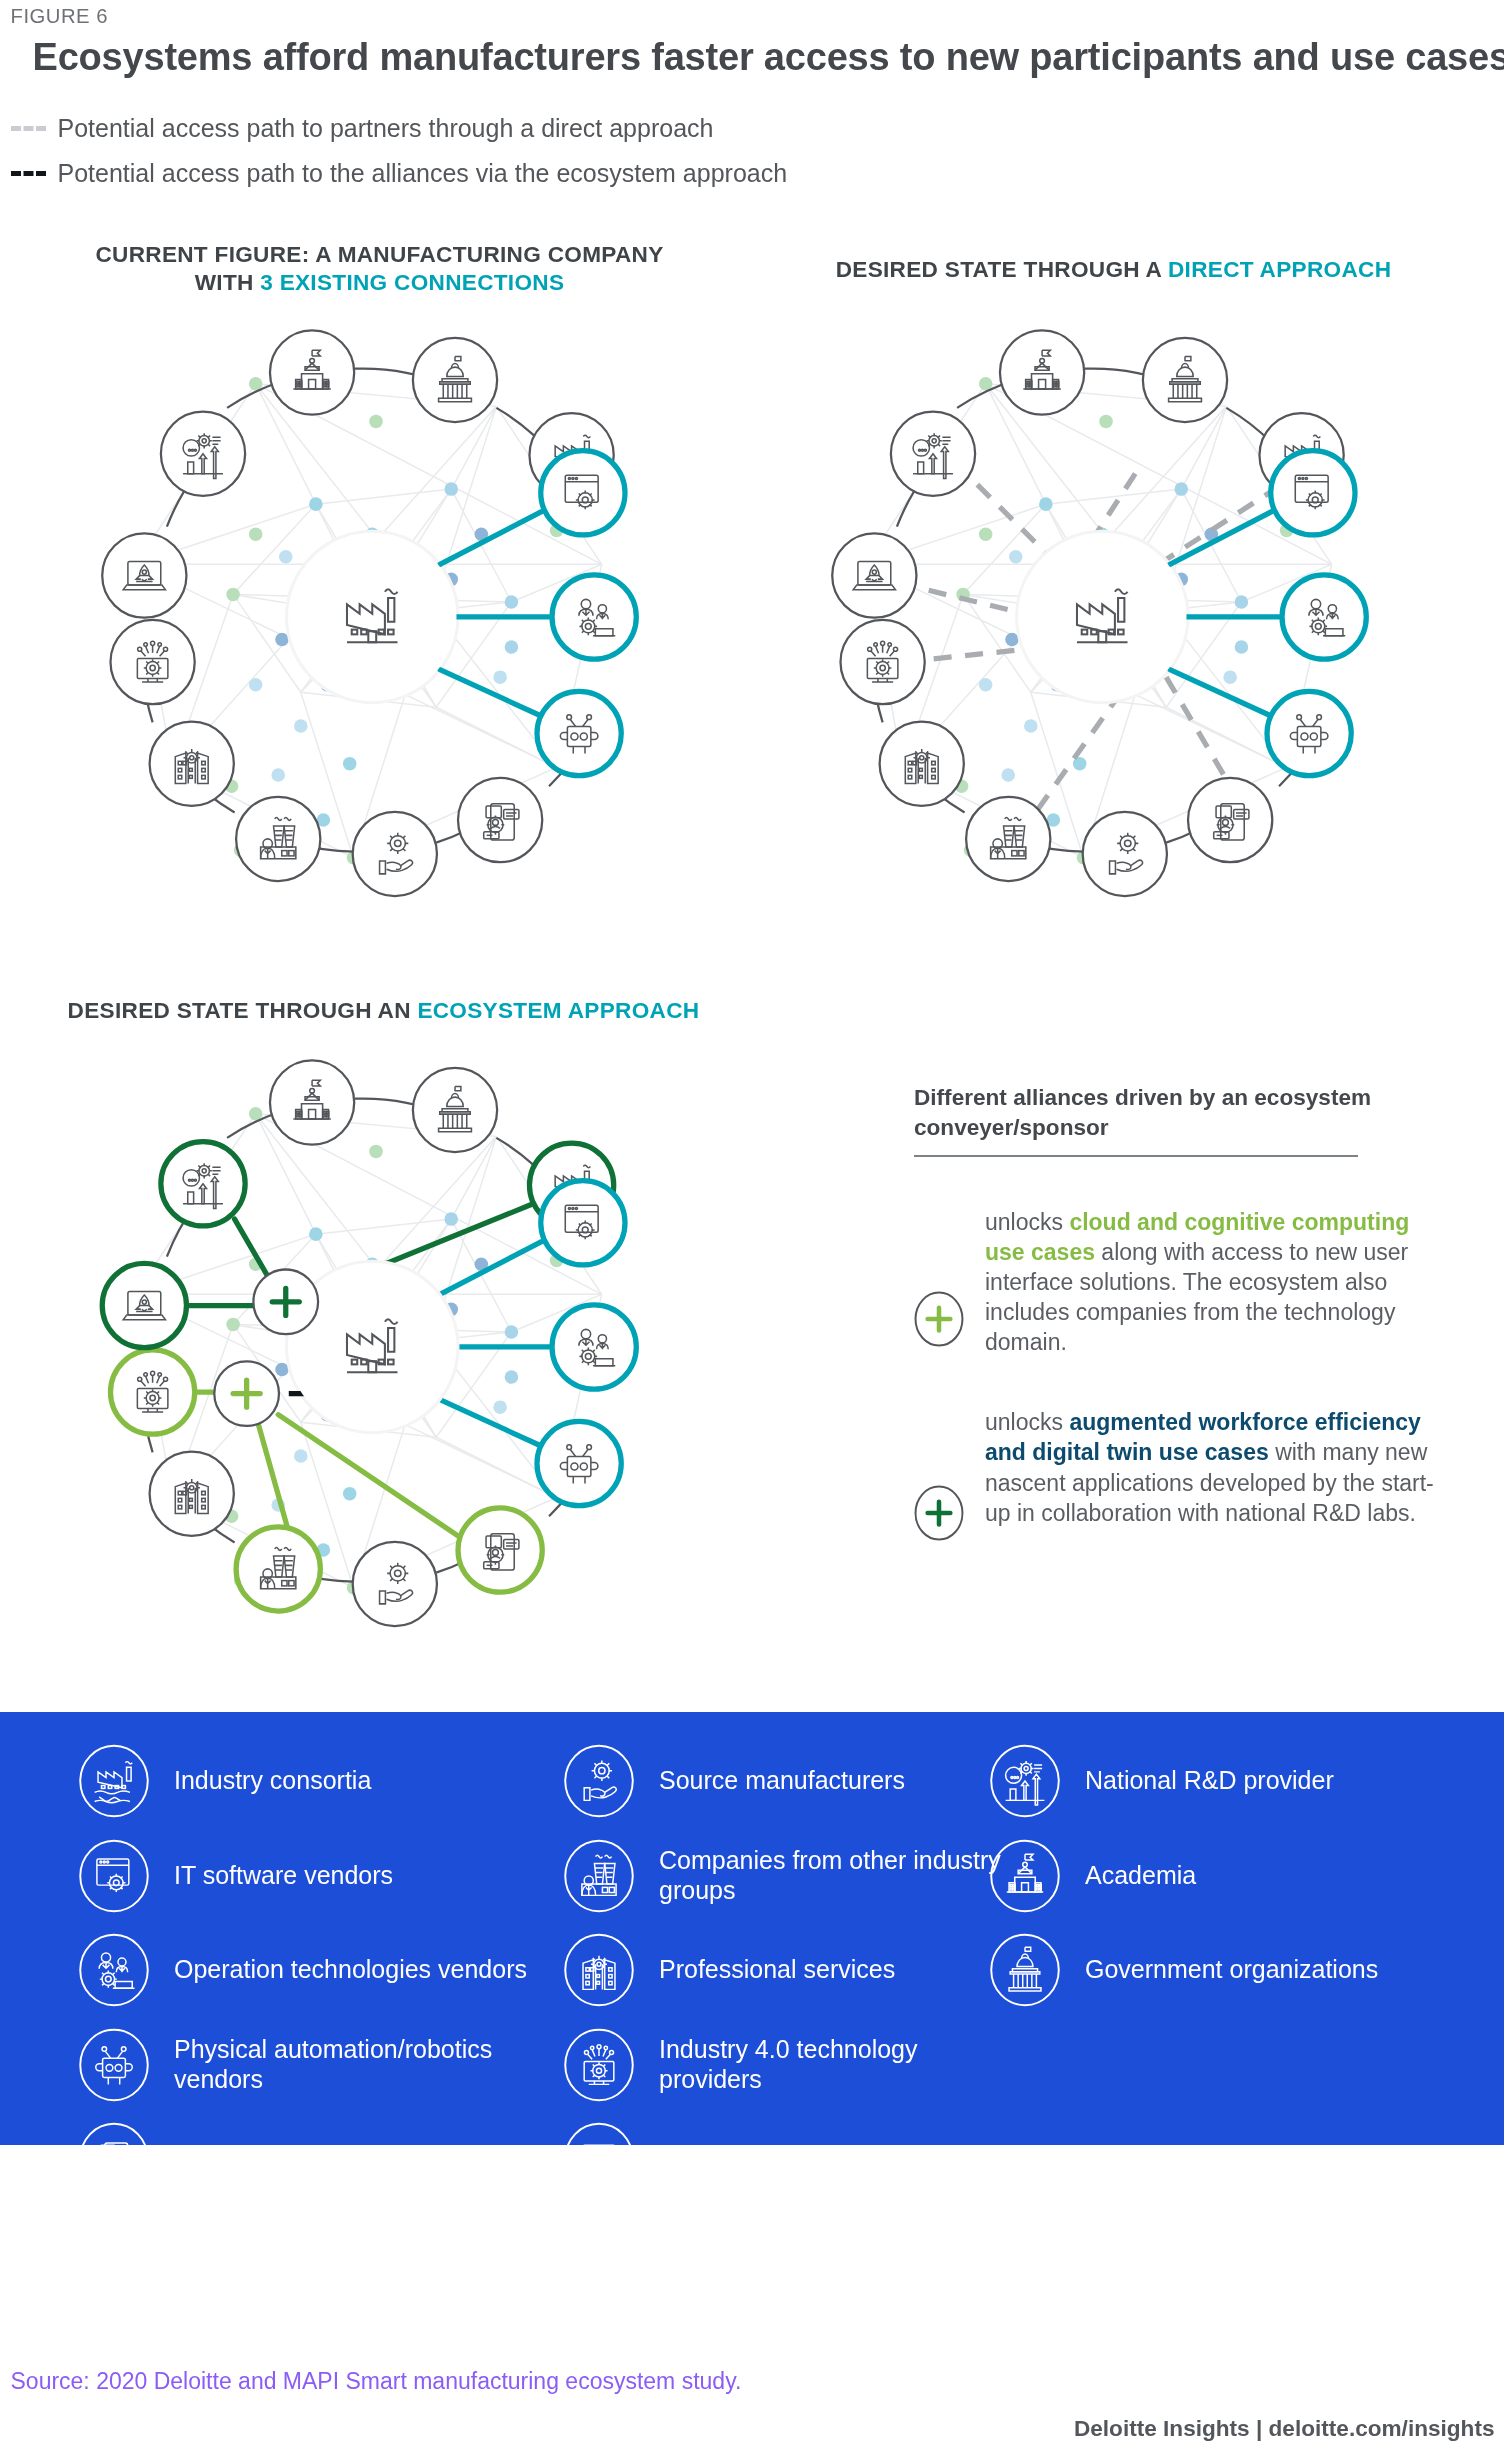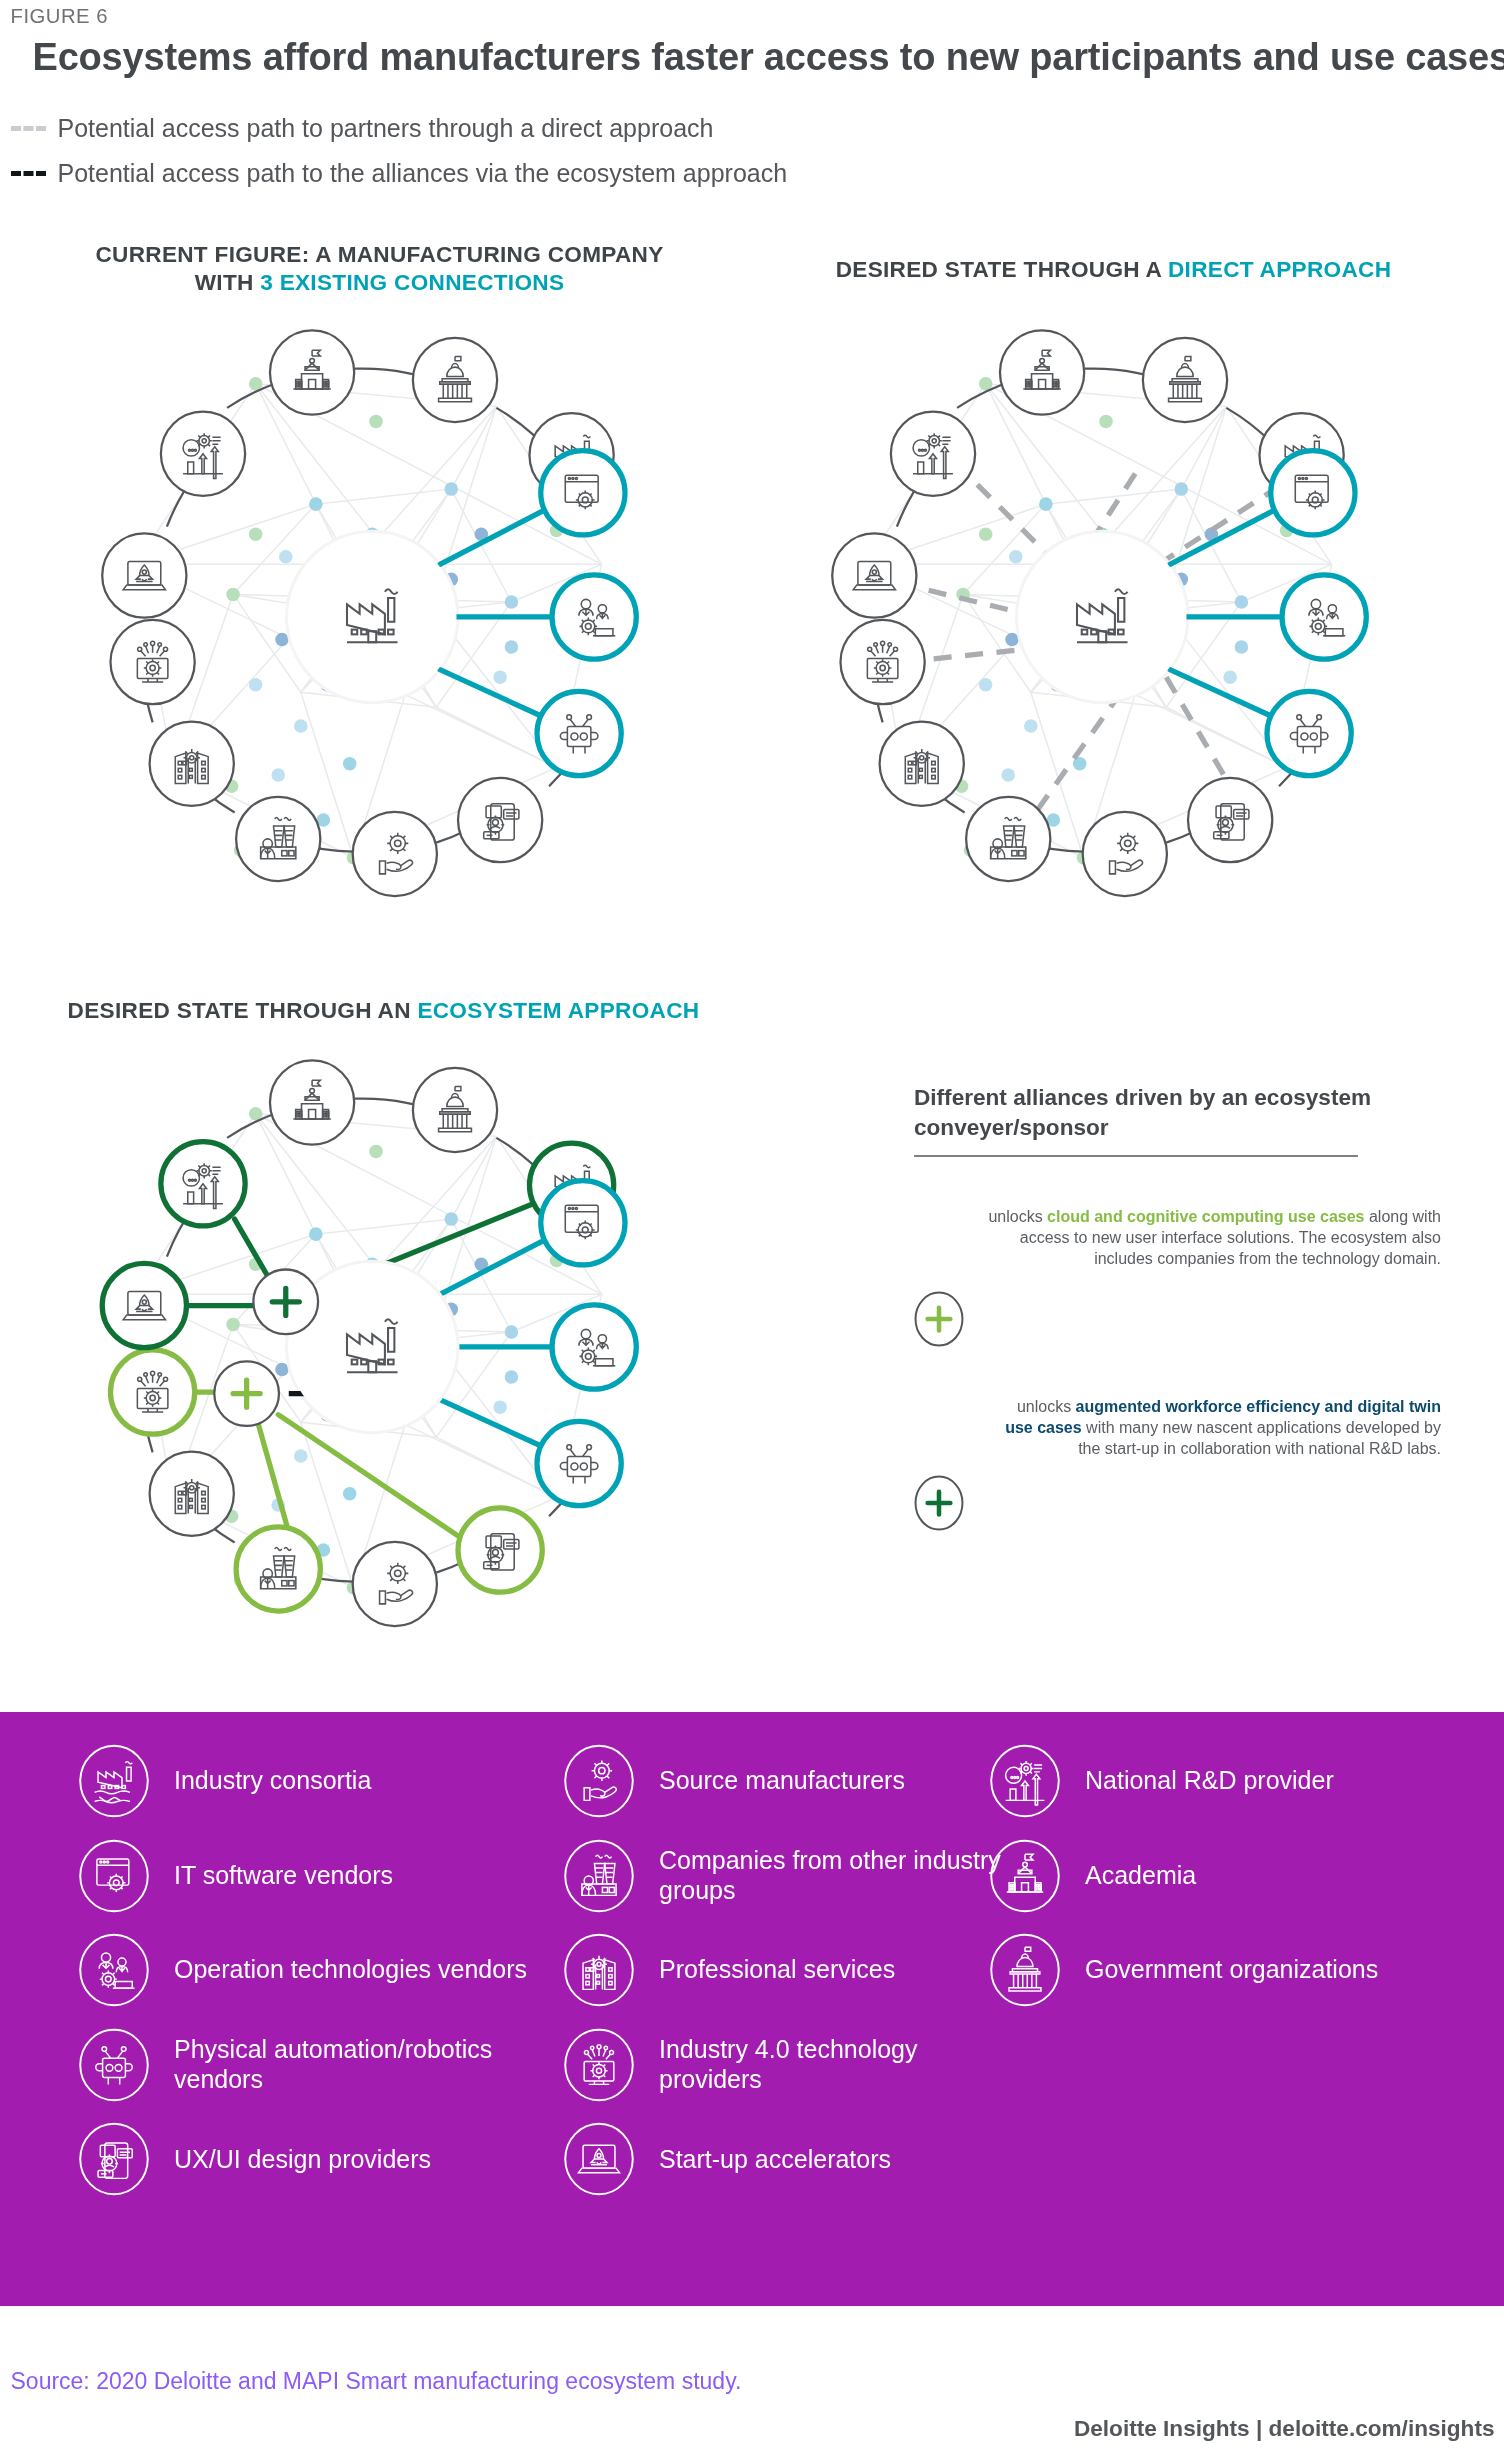--- a/index.html
+++ b/index.html
@@ -35,26 +35,26 @@
   .diagram svg{display:block;width:100%;height:100%;}
 
   
   #panel{position:absolute;left:914px;top:1083px;width:527px;}
   .panel-title{font-size:22.6px;font-weight:bold;color:#44484c;line-height:1.32;}
   .panel-rule{margin-top:12px;border-top:2.3px solid #7d8287;width:444px;}
   .panel-item{display:flex;align-items:flex-start;margin-top:50px;}
   .plus-badge{flex:0 0 auto;width:50px;height:56px;margin-right:21px;margin-top:84px;position:relative;}
   .plus-badge.second{margin-top:78px;}
   .plus-badge svg{display:block;}
-  .panel-body{font-size:16px;line-height:1.31;color:#5a5e63;text-align:right;}
+  .panel-body{font-size:23px;line-height:1.31;color:#5a5e63;}
   .g-light{color:#86bc43;font-weight:bold;}
   .g-dark{color:#0c4a6e;font-weight:bold;}
 
   
-  #legend-panel{position:absolute;left:0;top:1712px;width:1505px;height:594px;background:#a21caf;}
+  #legend-panel{position:absolute;left:0;top:1712px;width:1505px;height:433px;background:#1d4ed8;}
   .lg-col{position:absolute;}
   #lg-c1{left:75px;top:30px;width:466px;}
   #lg-c2{left:560px;top:30px;width:451px;}
   #lg-c3{left:986px;top:30px;width:466px;}
   .lg-item{display:flex;align-items:center;margin-bottom:16.6px;}
   .lg-icon{flex:0 0 auto;width:78px;height:78px;margin-right:21px;}
   .lg-icon svg{display:block;width:78px;height:78px;}
   .lg-label{font-size:25px;color:#ffffff;line-height:1.18;}
 
   

